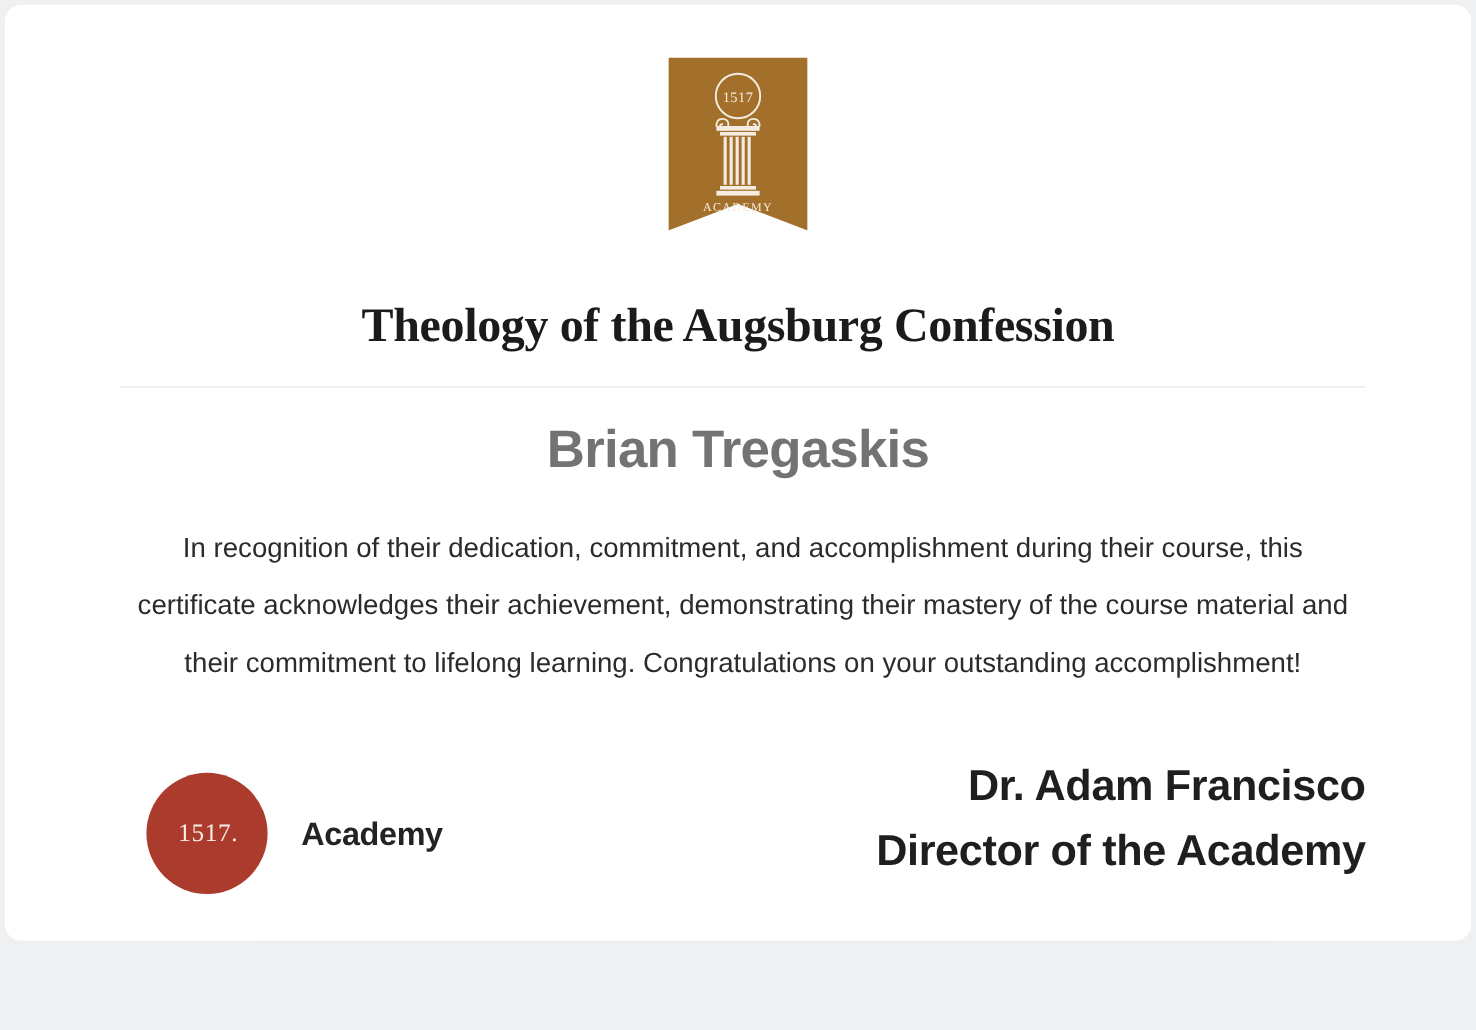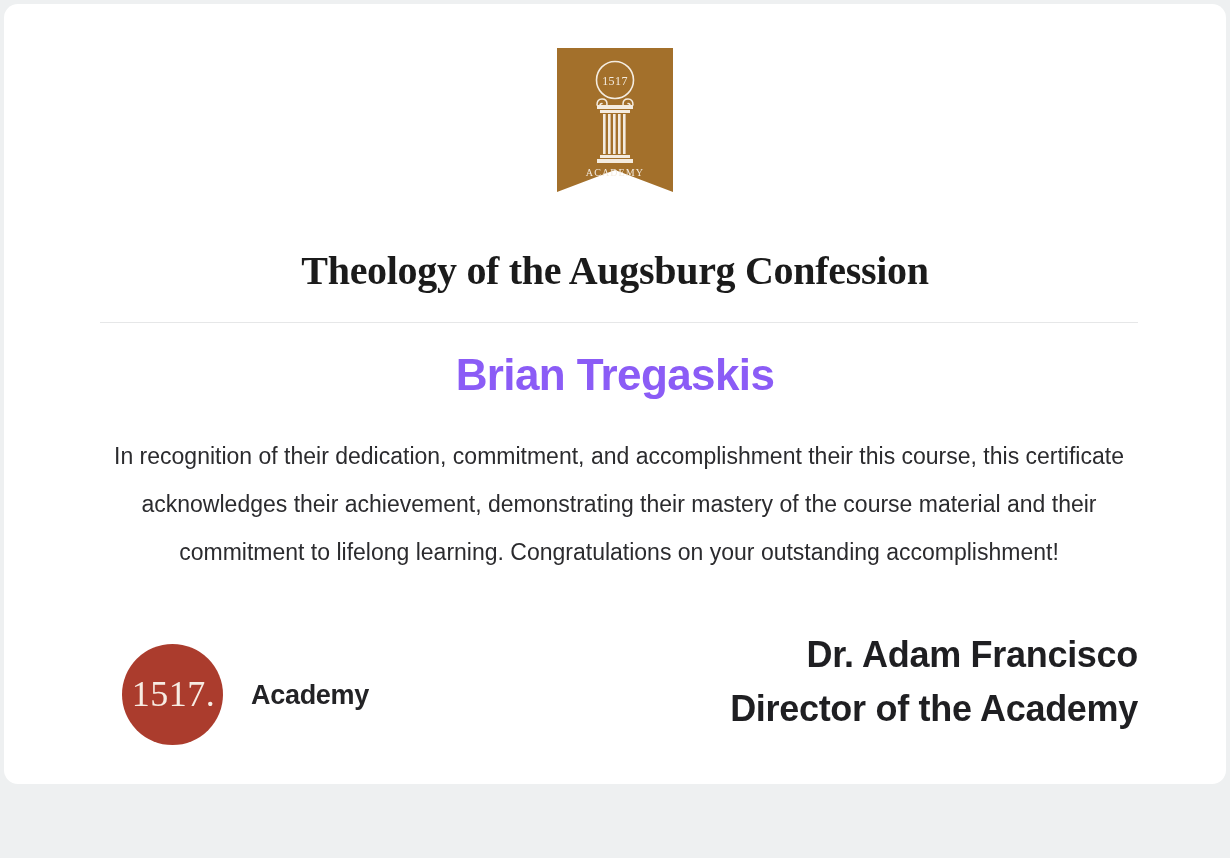--- a/index.html
+++ b/index.html
@@ -74,21 +74,21 @@
     position: absolute;
     left: 0;
     right: 0;
     top: 344px;
     text-align: center;
     font-family: "Liberation Sans", sans-serif;
     font-weight: bold;
     font-size: 44px;
     line-height: 54px;
     letter-spacing: -0.6px;
-    color: #8b5cf6;
+    color: #737373;
   }
 
   
   .citation-text {
     position: absolute;
     left: 96px;
     top: 428px;
     width: 1038px;
     text-align: center;
     font-family: "Liberation Sans", sans-serif;
@@ -119,21 +119,21 @@
     height: 101px;
     border-radius: 50%;
     background: #ab3c2d;
     display: flex;
     align-items: center;
     justify-content: center;
   }
   .seal-year {
     font-family: "Liberation Serif", "DejaVu Serif", serif;
     font-weight: normal;
-    font-size: 36px;
+    font-size: 21px;
     line-height: 31px;
     color: #f7ece3;
     letter-spacing: 0.5px;
     padding-left: 2px;
   }
   .seal-label {
     margin-left: 28px;
     font-family: "Liberation Sans", sans-serif;
     font-weight: bold;
     font-size: 27px;
@@ -189,21 +189,21 @@
       </svg>
     </div>
   </div>
 
   <div class="course-title">Theology of the Augsburg Confession</div>
 
   <div class="divider"></div>
 
   <div class="recipient-name">Brian Tregaskis</div>
 
-  <div class="citation-text">In recognition of their dedication, commitment, and accomplishment their this course, this certificate acknowledges their achievement, demonstrating their mastery of the course material and their commitment to lifelong learning. Congratulations on your outstanding accomplishment!</div>
+  <div class="citation-text">In recognition of their dedication, commitment, and accomplishment during their course, this certificate acknowledges their achievement, demonstrating their mastery of the course material and their commitment to lifelong learning. Congratulations on your outstanding accomplishment!</div>
 
   <div class="footer-row">
 
     <div class="seal-group">
       <div class="seal">
         <span class="seal-year">1517.</span>
       </div>
       <span class="seal-label">Academy</span>
     </div>
 

